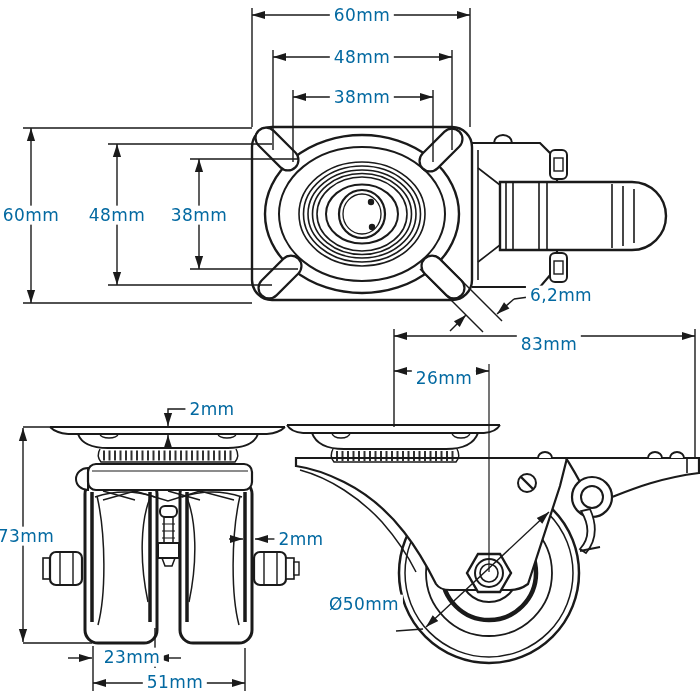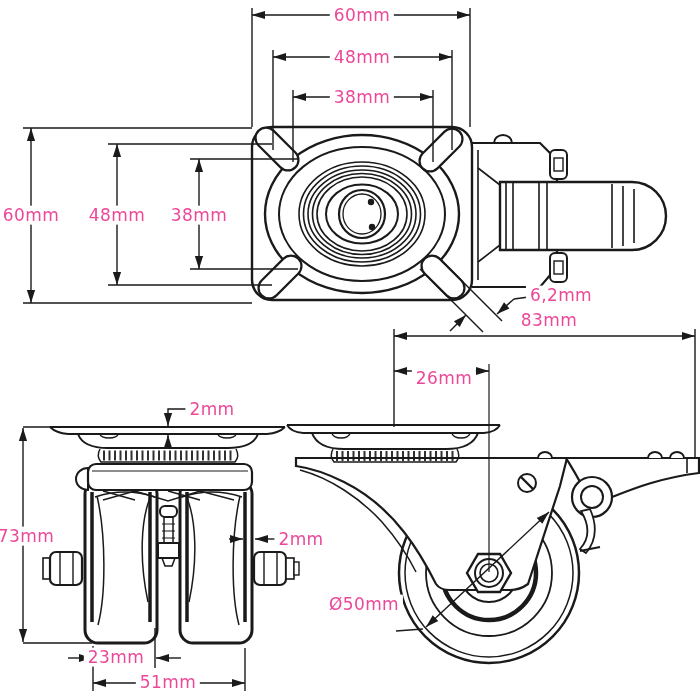--- a/index.html
+++ b/index.html
@@ -1,20 +1,20 @@
 <!DOCTYPE html>
 <html><head>
 <meta charset="utf-8">
 <style>
   html,body{margin:0;padding:0;background:#fff;}
   #stage{position:relative;width:700px;height:700px;background:#fff;overflow:hidden;
          font-family:"DejaVu Sans","Liberation Sans",sans-serif;}
   #stage svg{position:absolute;left:0;top:0;}
   .dim{position:absolute;transform:translate(-50%,-50%);background:#fff;
-       padding:0 4px;font-size:17px;line-height:1.1;color:#ec4899;
+       padding:0 4px;font-size:17px;line-height:1.1;color:#0369a1;
        letter-spacing:.4px;white-space:nowrap;}
 </style>
 </head>
 <body>
 
 <div id="stage">
 
 <svg width="700" height="700" viewBox="0 0 700 700">
   <defs>
     <marker id="ar" markerUnits="userSpaceOnUse" markerWidth="15" markerHeight="12" refX="13.5" refY="5" orient="auto-start-reverse">
@@ -212,22 +212,22 @@
   </g>
 </svg>
 
 <span class="dim" style="left:362px;top:15px">60mm</span>
 <span class="dim" style="left:362px;top:57px">48mm</span>
 <span class="dim" style="left:362px;top:97px">38mm</span>
 <span class="dim" style="left:31px;top:215px">60mm</span>
 <span class="dim" style="left:117px;top:215px">48mm</span>
 <span class="dim" style="left:199px;top:215px">38mm</span>
 <span class="dim" style="left:561px;top:295px">6,2mm</span>
-<span class="dim" style="left:549px;top:320px">83mm</span>
+<span class="dim" style="left:549px;top:344px">83mm</span>
 <span class="dim" style="left:444px;top:378px">26mm</span>
 <span class="dim" style="left:212px;top:409px">2mm</span>
 <span class="dim" style="left:301px;top:539px">2mm</span>
 <span class="dim" style="left:26px;top:536px">73mm</span>
-<span class="dim" style="left:116px;top:657px">23mm</span>
-<span class="dim" style="left:168px;top:682px">51mm</span>
+<span class="dim" style="left:132px;top:657px">23mm</span>
+<span class="dim" style="left:175px;top:682px">51mm</span>
 <span class="dim" style="left:364px;top:604px">Ø50mm</span>
 
 </div>
 
 </body></html>

